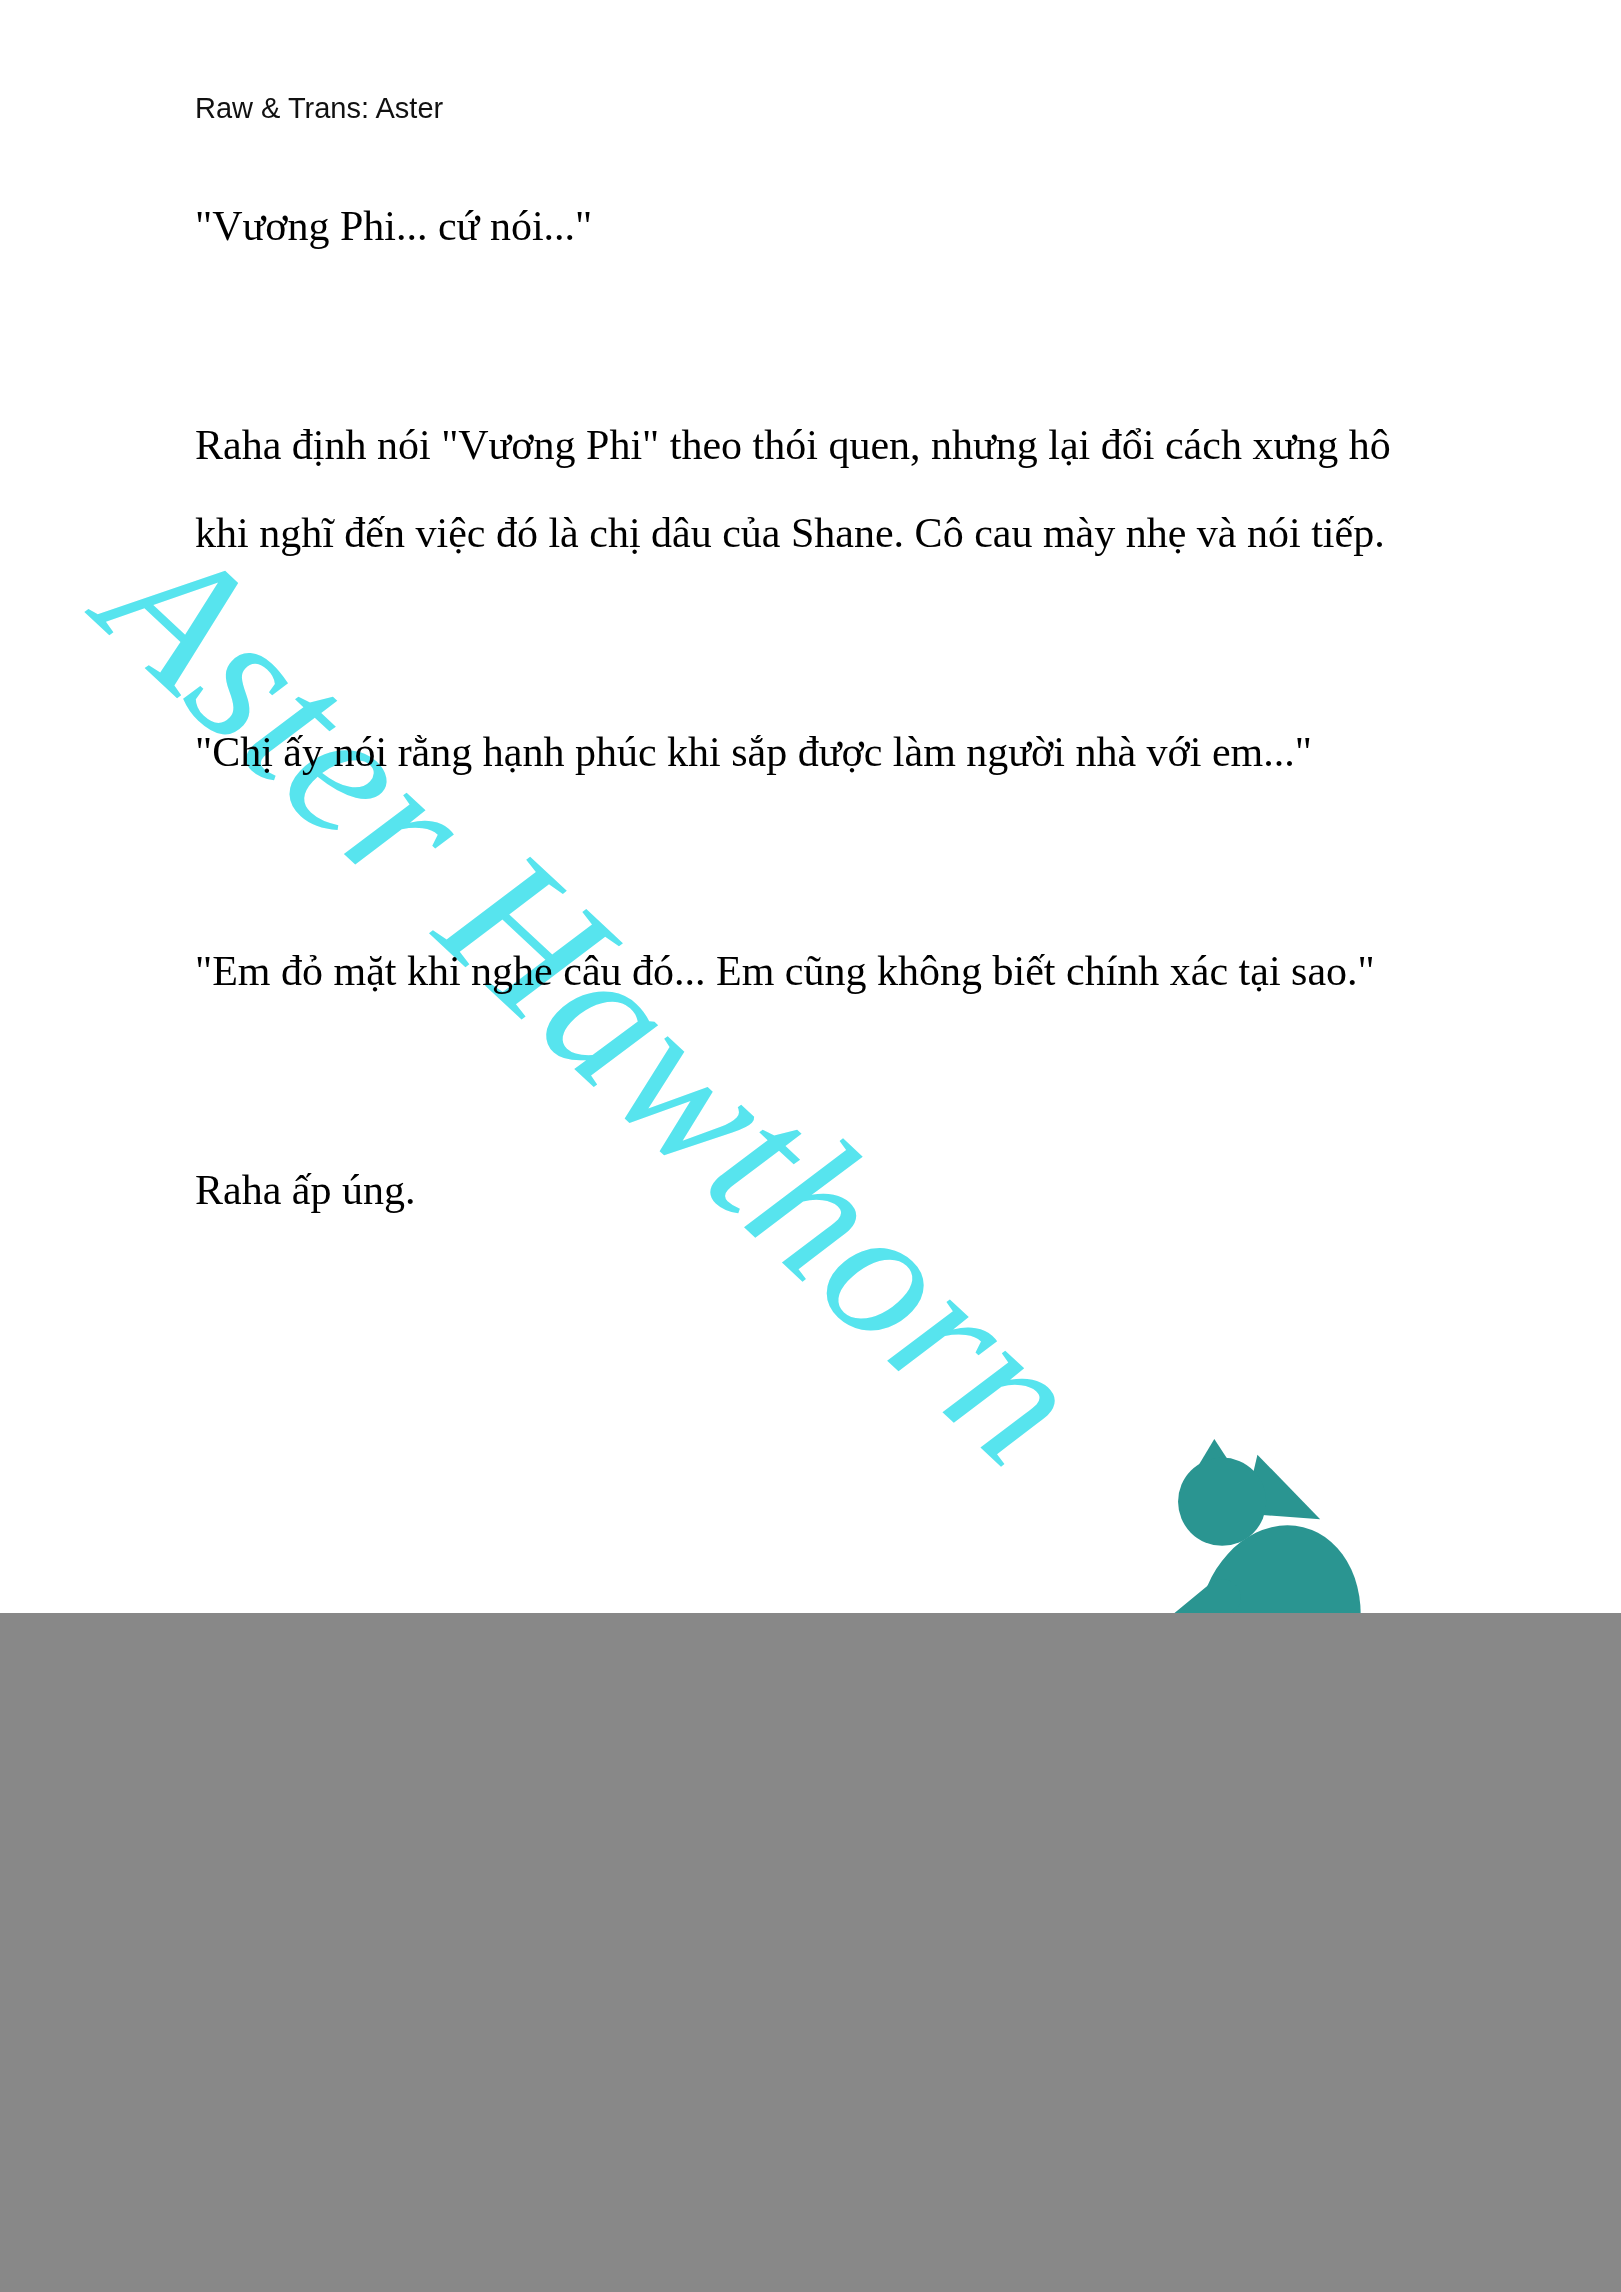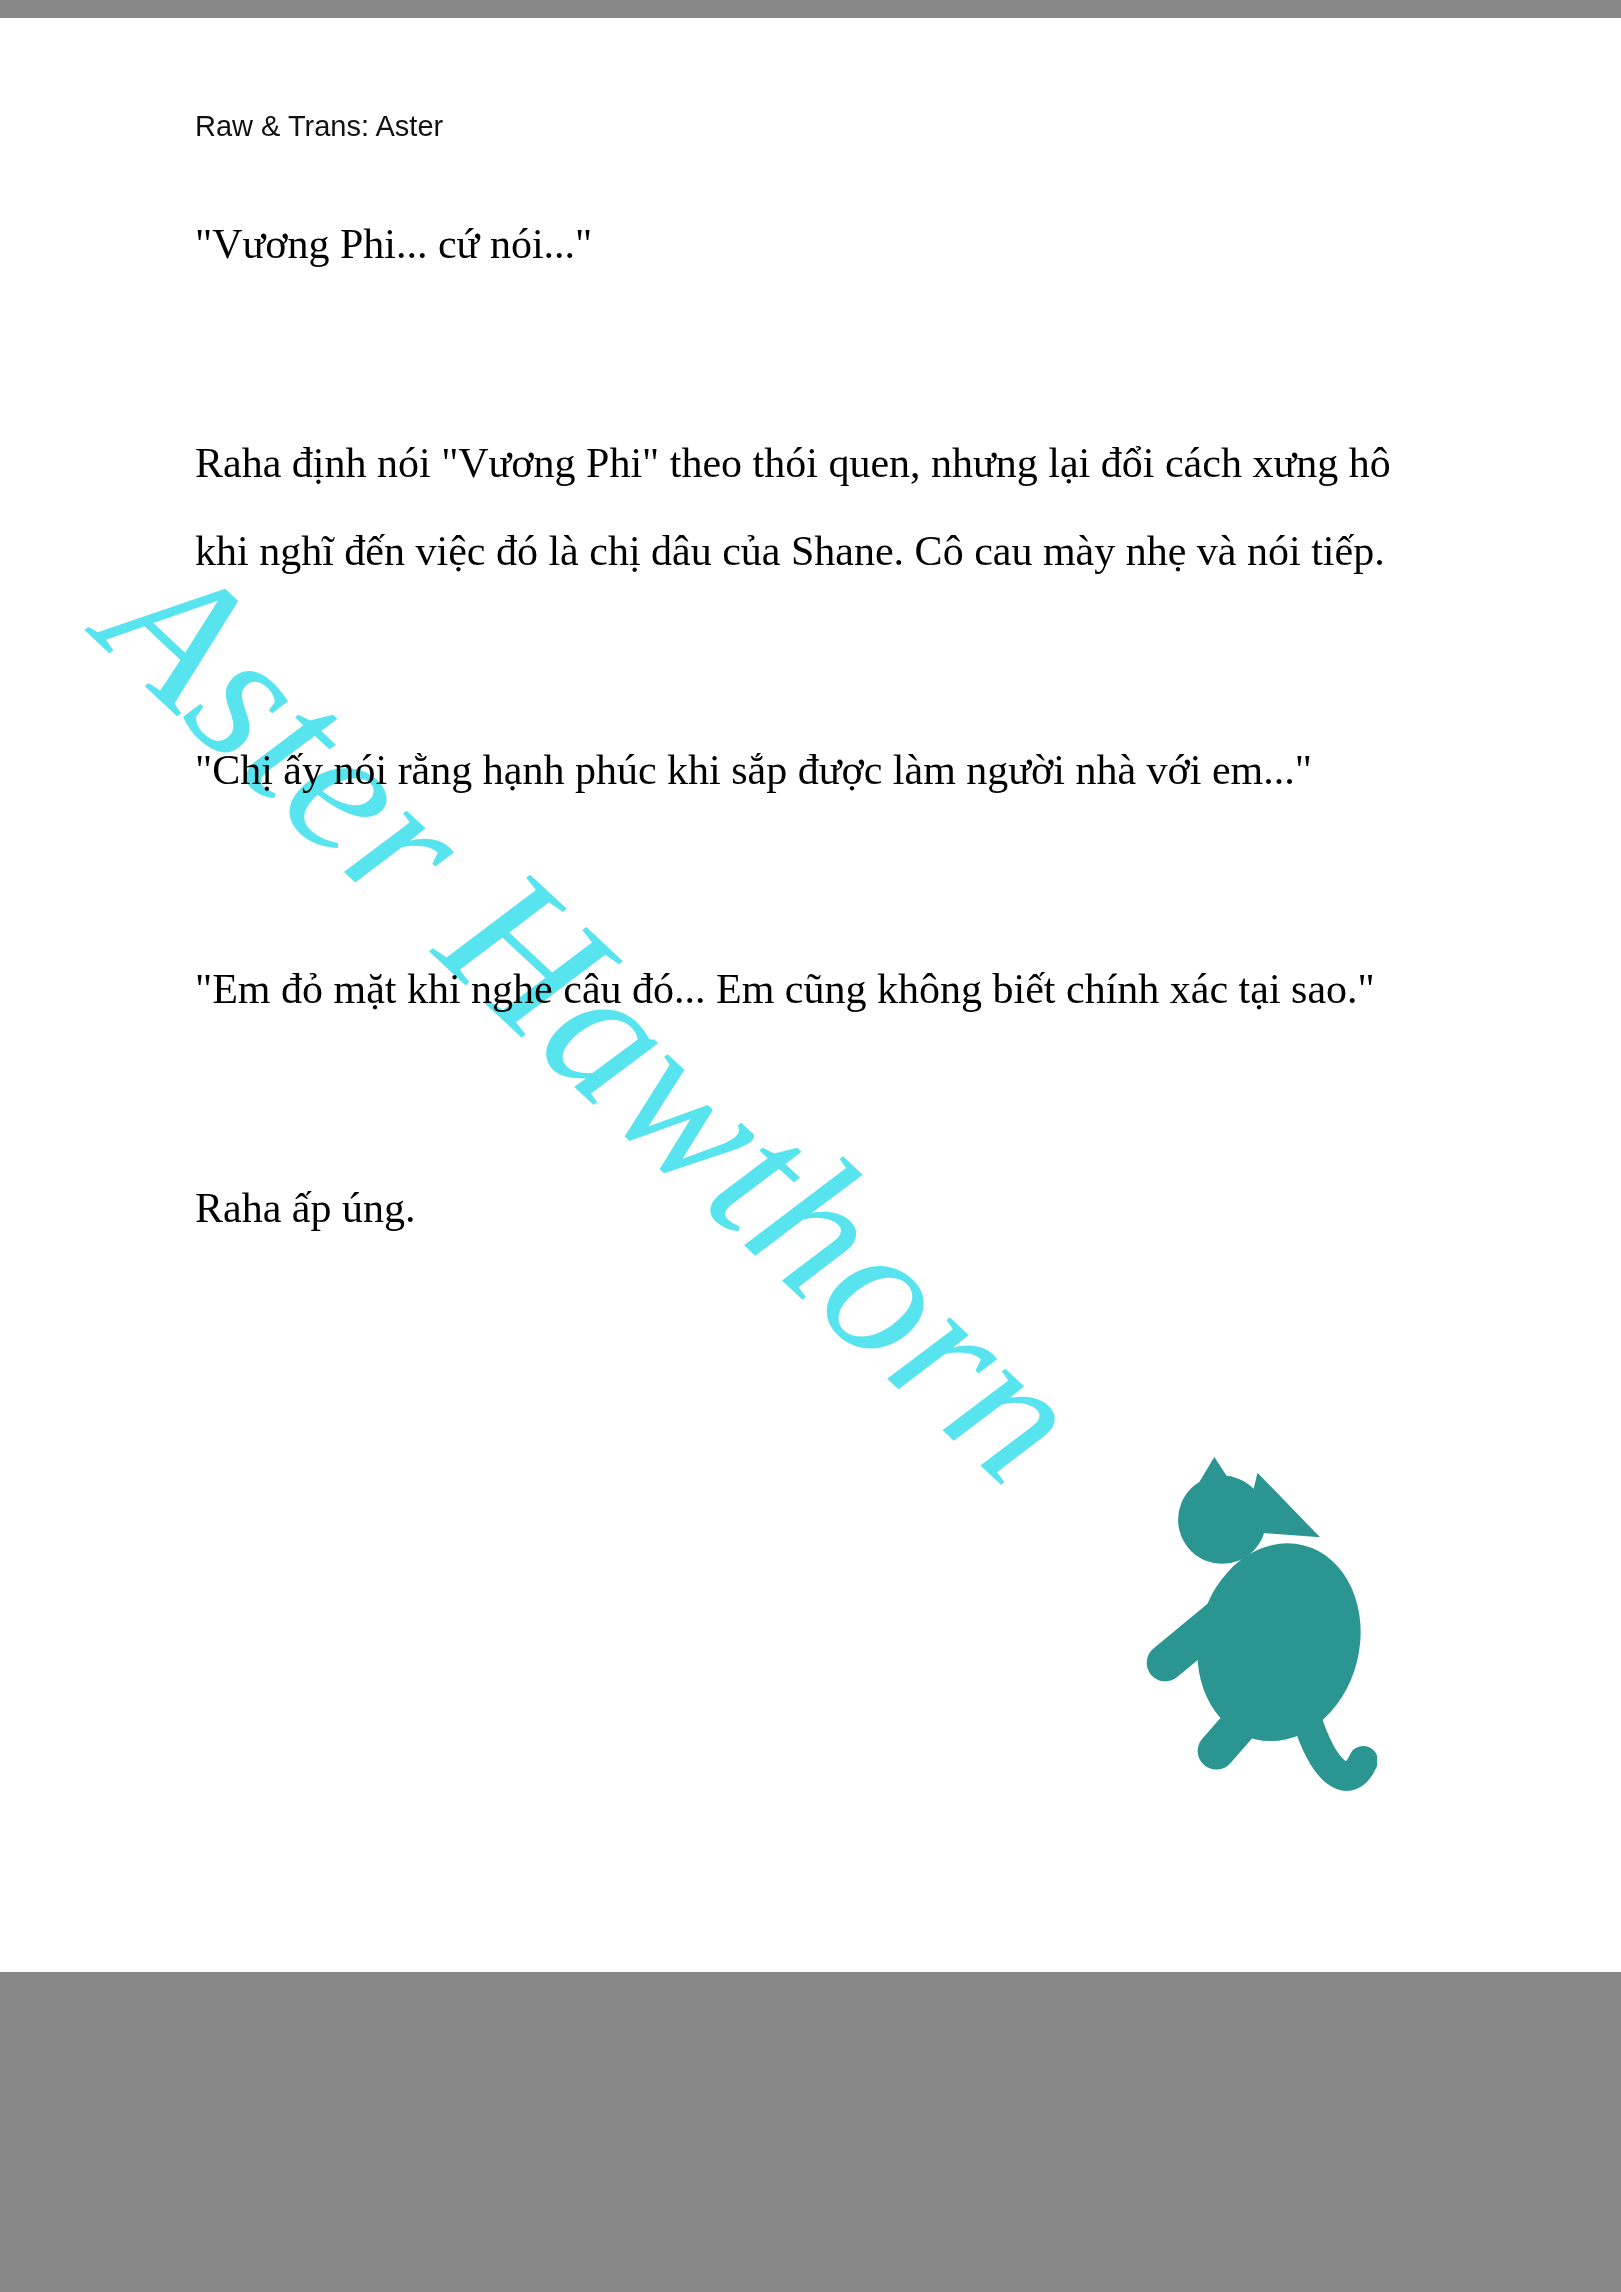--- a/index.html
+++ b/index.html
@@ -1,20 +1,20 @@
 <!DOCTYPE html>
 <html><head>
 <meta charset="utf-8">
 <style>
   html, body { margin: 0; padding: 0; background: #888; }
   .page {
     position: relative;
     width: 1621px;
-    height: 1954px;
-    margin: 18px auto;
+    height: 1613px;
+    margin: 0 auto;
     background: #ffffff;
     overflow: hidden;
     font-family: "Liberation Serif", "DejaVu Serif", serif;
     color: #000000;
   }
   .credit {
     position: absolute;
     left: 195px;
     top: 91px;
     font-family: "Liberation Sans", "DejaVu Sans", sans-serif;

